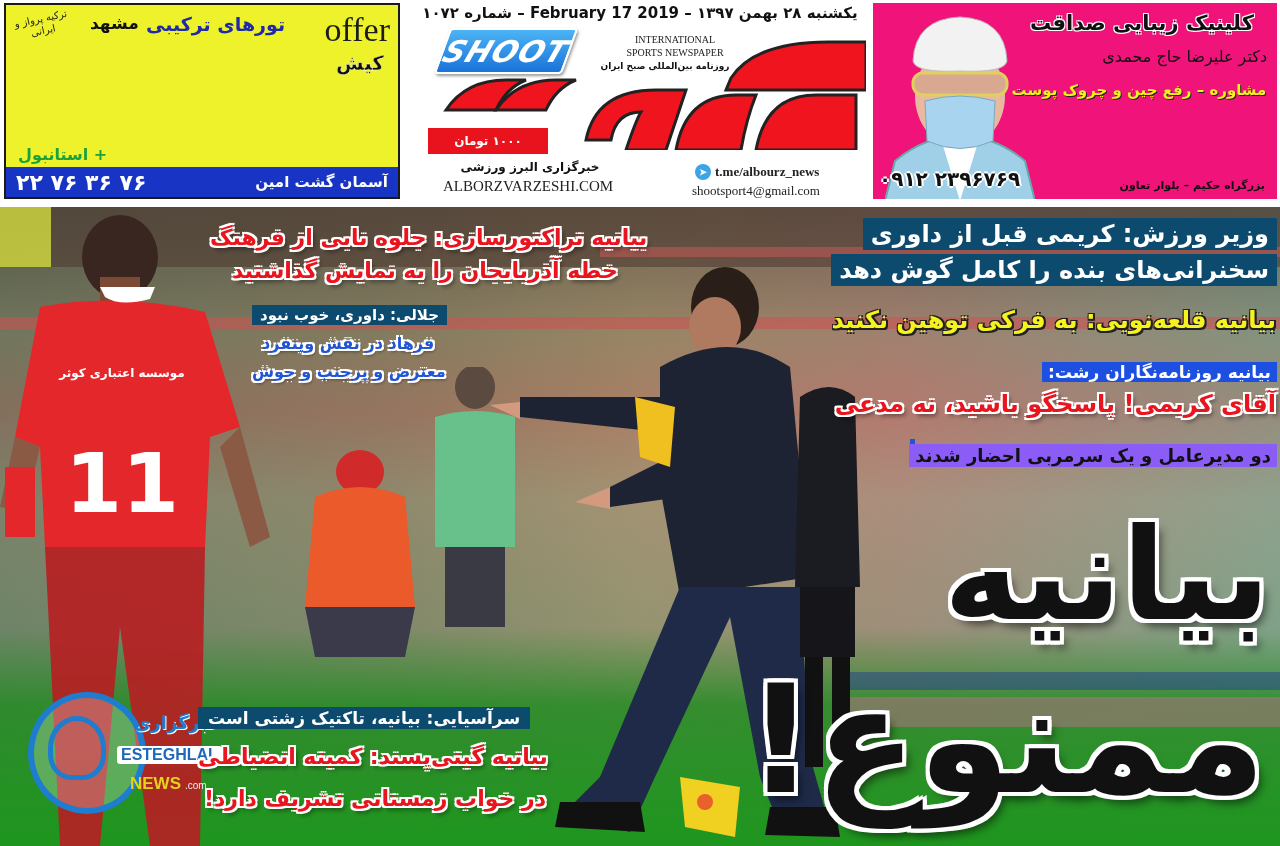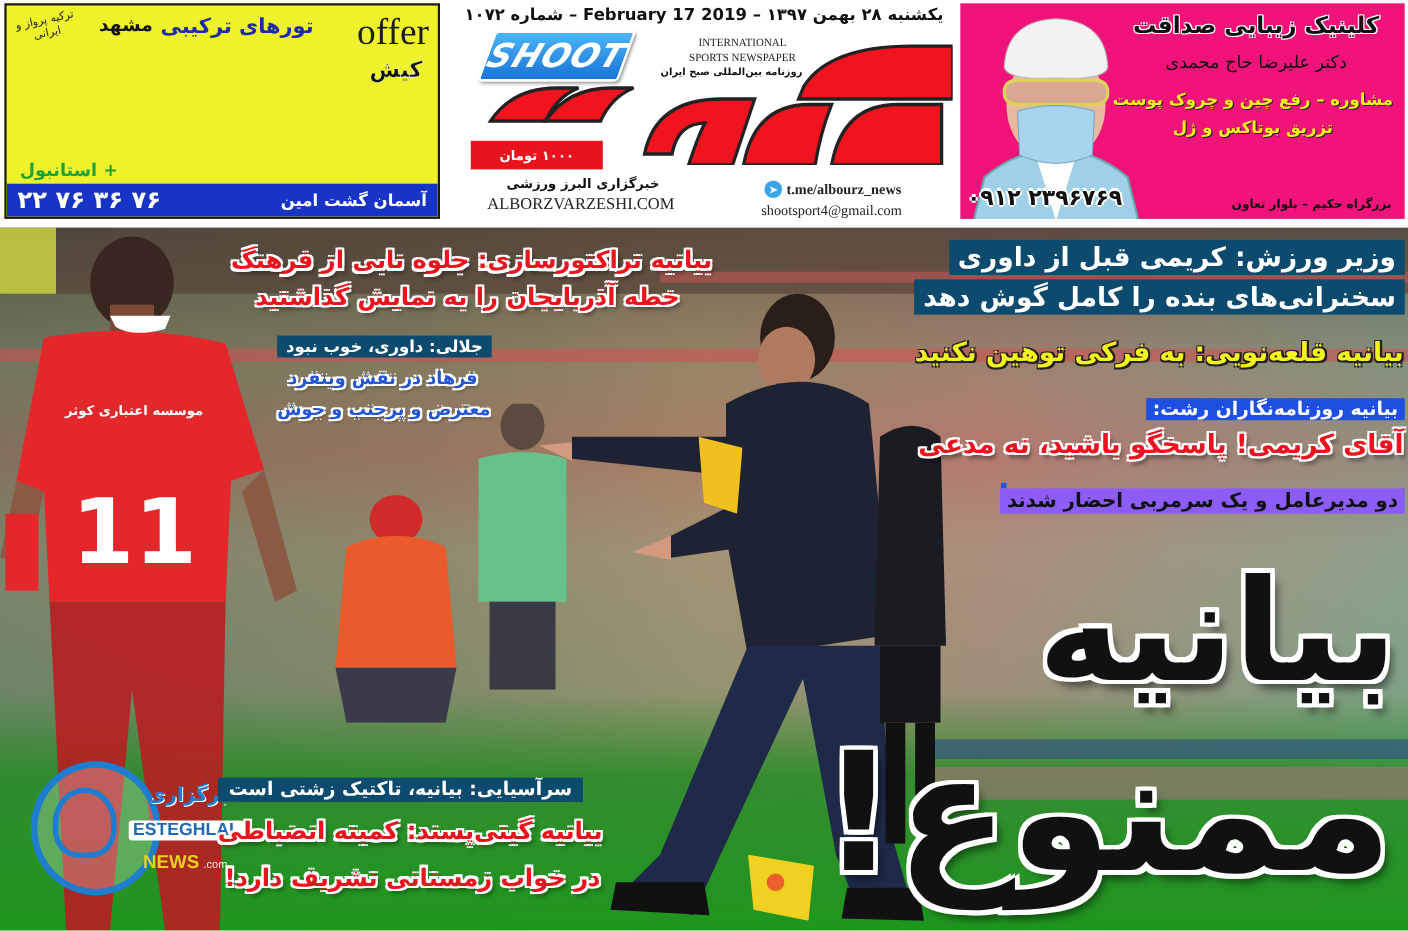--- a/index.html
+++ b/index.html
@@ -33,21 +33,21 @@
   #masthead .agency-fa { position: absolute; left: 20px; top: 160px; width: 200px; text-align: center; font-size: 12px; font-weight: bold; color: #111; direction: rtl; }
   #masthead .agency-url { position: absolute; left: 18px; top: 178px; width: 200px; text-align: center; font-family: "Liberation Serif", serif; font-size: 15px; color: #222; }
   #masthead .tg { position: absolute; left: 285px; top: 164px; display: flex; align-items: center; gap: 4px; font-family: "Liberation Serif", serif; font-weight: bold; font-size: 13px; color: #222; }
   #masthead .tg-icon { width: 16px; height: 16px; border-radius: 50%; background: #3aa6e6; display: inline-flex; align-items: center; justify-content: center; color: #fff; font-size: 9px; }
   #masthead .email { position: absolute; left: 282px; top: 183px; font-family: "Liberation Serif", serif; font-size: 13px; color: #222; }
 
   
   #ad-clinic { position: absolute; left: 873px; top: 3px; width: 404px; height: 196px; background: #f0147a; overflow: hidden; }
   #ad-clinic .doctor { position: absolute; left: 12px; top: 8px; width: 150px; height: 190px; }
   #ad-clinic .title { position: absolute; right: 10px; top: 8px; width: 250px; text-align: center; font-size: 21px; font-weight: bold; color: #111; direction: rtl; text-shadow: 1px 1px 0 #fff, -1px -1px 0 #fff, 1px -1px 0 #fff, -1px 1px 0 #fff; }
-  #ad-clinic .doc { position: absolute; right: 10px; top: 44px; width: 250px; text-align: center; font-size: 16px; color: #111; direction: rtl; }
+  #ad-clinic .doc { position: absolute; right: 10px; top: 44px; width: 250px; font-size: 16px; color: #111; direction: rtl; }
   #ad-clinic .line1 { position: absolute; right: 8px; top: 78px; width: 260px; text-align: center; font-size: 15px; font-weight: bold; color: #f2f21a; direction: rtl; text-shadow: 1px 1px 0 #222; }
   #ad-clinic .line2 { position: absolute; right: 8px; top: 104px; width: 260px; text-align: center; font-size: 15px; font-weight: bold; color: #f2f21a; direction: rtl; text-shadow: 1px 1px 0 #222; }
   #ad-clinic .num { position: absolute; right: 40px; top: 134px; width: 200px; text-align: center; font-size: 26px; font-weight: bold; color: #f0141e; letter-spacing: 2px; text-shadow: 2px 0 0 #fff, -2px 0 0 #fff, 0 2px 0 #fff, 0 -2px 0 #fff; }
   #ad-clinic .mobile { position: absolute; left: 6px; top: 164px; font-size: 20px; font-weight: bold; color: #111; letter-spacing: 1px; text-shadow: 2px 0 0 #fff, -2px 0 0 #fff, 0 2px 0 #fff, 0 -2px 0 #fff; }
   #ad-clinic .addr { position: absolute; right: 12px; top: 176px; font-size: 11px; font-weight: bold; color: #111; direction: rtl; }
 
   
   #photo { position: absolute; left: 0; top: 207px; width: 1280px; height: 639px; overflow: hidden;
     background:
       linear-gradient(180deg, rgba(60,60,55,0.55) 0%, rgba(120,110,90,0.35) 20%, rgba(170,90,90,0.35) 32%, rgba(150,150,130,0.35) 46%, rgba(110,150,120,0.35) 66%, rgba(40,140,40,0.9) 78%, rgba(30,150,30,1) 100%),
@@ -148,21 +148,20 @@
       <path d="M0 190 L10 150 Q40 125 75 125 Q110 125 140 150 L150 190 Z" fill="#9fd0e8" stroke="#6aa" stroke-width="2"></path>
       <path d="M55 125 L75 190 L95 125 Z" fill="#fff"></path>
       <ellipse cx="75" cy="85" rx="45" ry="52" fill="#e8b9a0"></ellipse>
       <path d="M28 50 Q30 8 75 6 Q120 8 122 50 Q120 62 75 60 Q30 62 28 50 Z" fill="#f2f2f2" stroke="#bbb"></path>
       <rect x="28" y="62" width="94" height="22" rx="10" fill="#d8a890" stroke="#e0d060" stroke-width="3"></rect>
       <path d="M40 90 Q75 80 110 90 L108 130 Q75 145 42 130 Z" fill="#a8d4f0" stroke="#7ab"></path>
     </svg>
     <div class="title">کلینیک زیبایی صداقت</div>
     <div class="doc">دکتر علیرضا حاج محمدی</div>
     <div class="line1">مشاوره – رفع چین و چروک پوست</div>
-    <div class="line2">تزریق بوتاکس و ژل</div>
     <div class="mobile">۰۹۱۲ ۲۳۹۶۷۶۹</div>
     <div class="addr">بزرگراه حکیم – بلوار تعاون</div>
   </div>
 </div>
 
 <div id="photo">
   <div class="stand-band"></div>
   <div class="red-rail"></div>
   <div class="red-rail2"></div>
   <div class="blue-band"></div>

